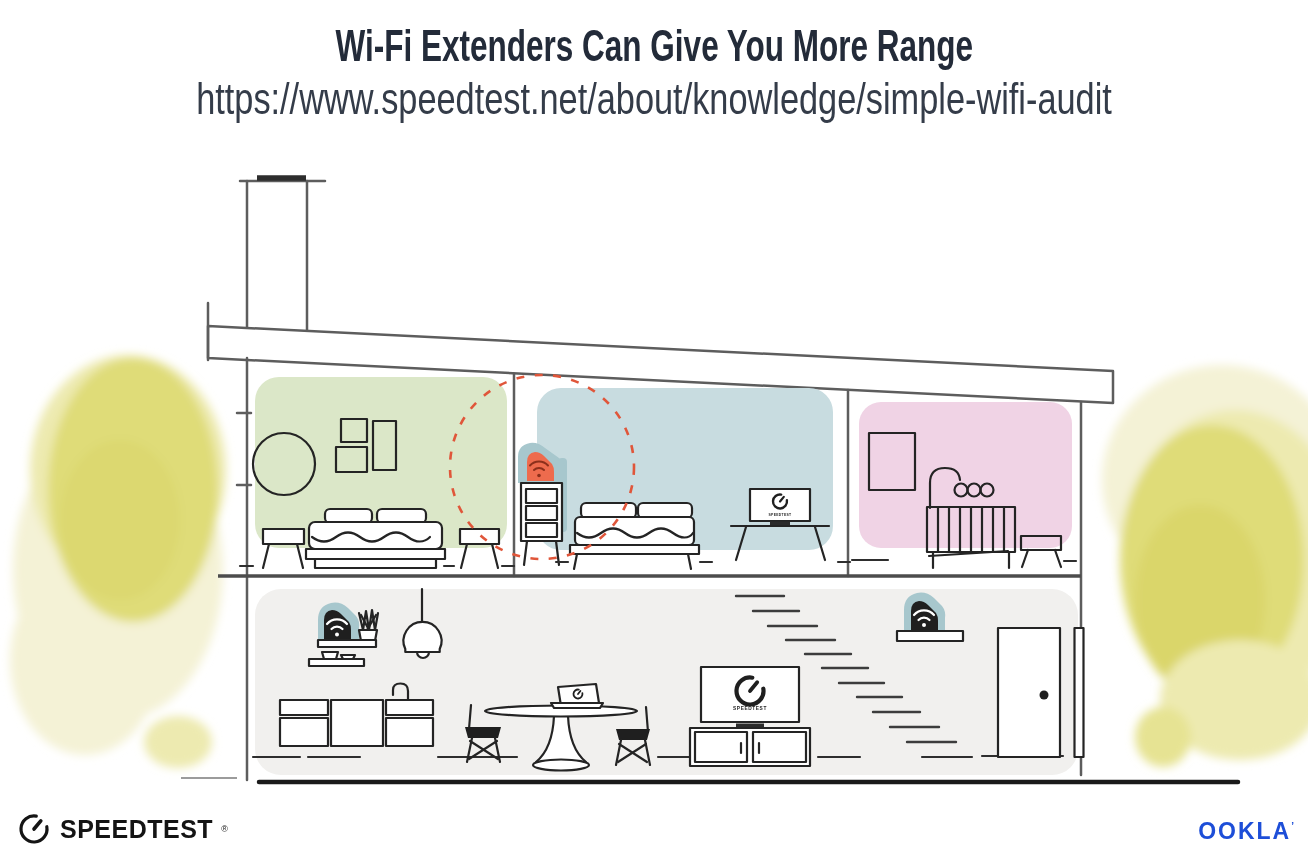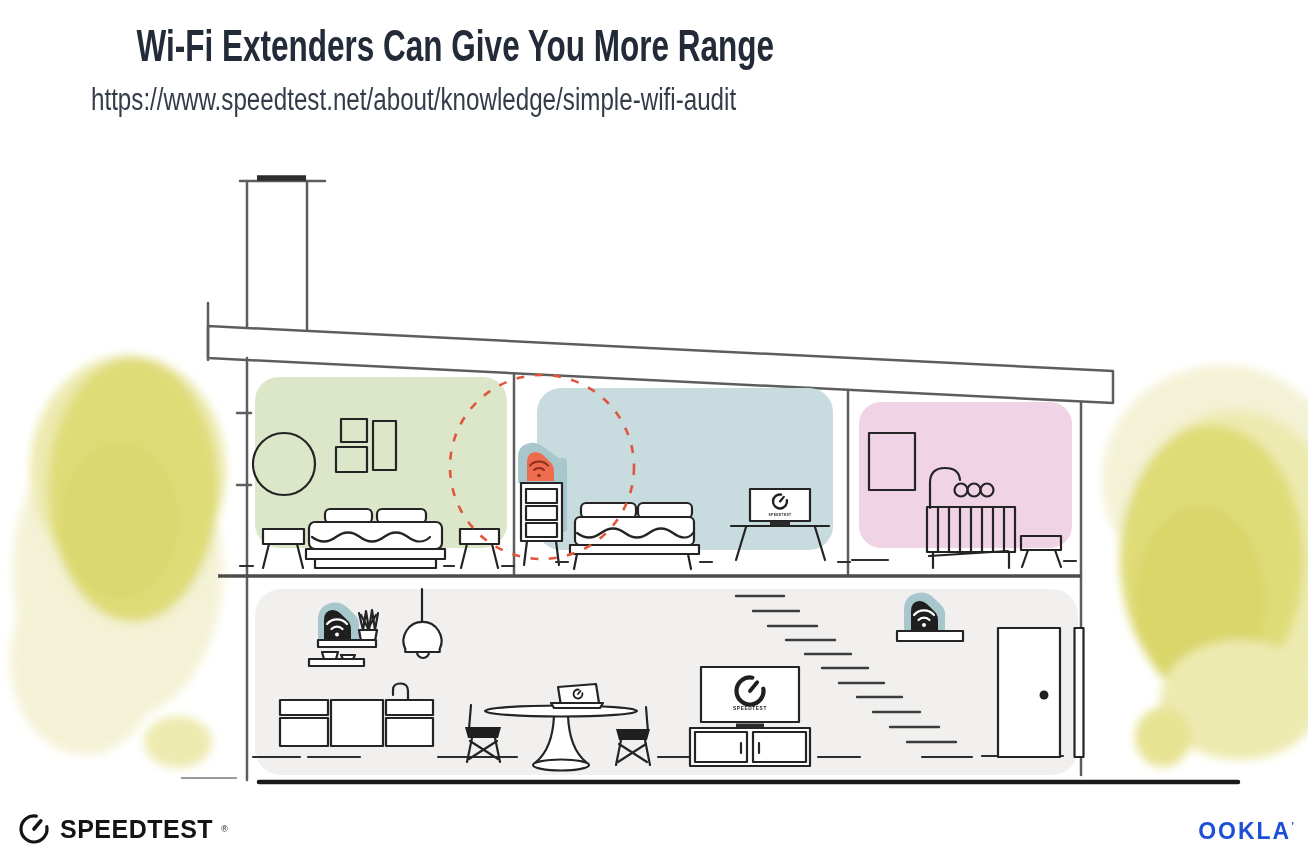--- a/index.html
+++ b/index.html
@@ -1,22 +1,22 @@
 <!DOCTYPE html>
 <html><head>
 <meta charset="utf-8">
 <style>
   html,body{margin:0;padding:0;background:#ffffff;}
   body{width:1308px;height:861px;position:relative;overflow:hidden;
        font-family:"Liberation Sans",sans-serif;}
-  .header{position:absolute;top:0;left:0;width:1308px;text-align:left;z-index:5;}
+  .header{position:absolute;top:0;left:0;width:1308px;text-align:center;z-index:5;}
   .header h1{margin:20px 0 0 0;font-size:45px;font-weight:700;color:#232b39;
              display:inline-block;transform:scaleX(.70);transform-origin:center;
              white-space:nowrap;letter-spacing:0;}
-  .header .url{margin-top:10px;font-size:31px;font-weight:400;color:#343c49;
+  .header .url{margin-top:2px;font-size:44px;font-weight:400;color:#343c49;
              display:block;}
   .header .url span{display:inline-block;transform:scaleX(.78);transform-origin:center;white-space:nowrap;}
   .scene{position:absolute;top:0;left:0;width:1308px;height:861px;}
   .footer{position:absolute;left:0;bottom:10px;width:1308px;height:44px;z-index:5;}
   .st-logo{position:absolute;left:16px;bottom:4px;display:flex;align-items:center;gap:8px;}
   .st-logo .word{font-size:25px;font-weight:700;letter-spacing:.5px;color:#141414;}
   .st-logo sup{font-size:9px;color:#141414;vertical-align:top;}
   .ookla-logo{position:absolute;right:14px;bottom:6px;font-size:23px;font-weight:600;
               letter-spacing:2px;color:#1d4ed8;}
   .ookla-logo sup{font-size:10px;letter-spacing:0;}

